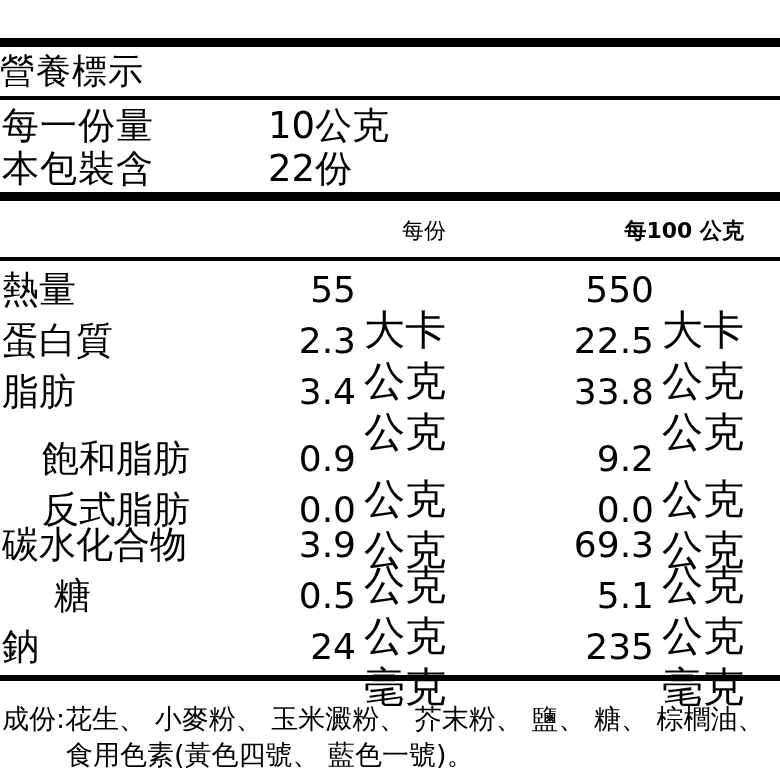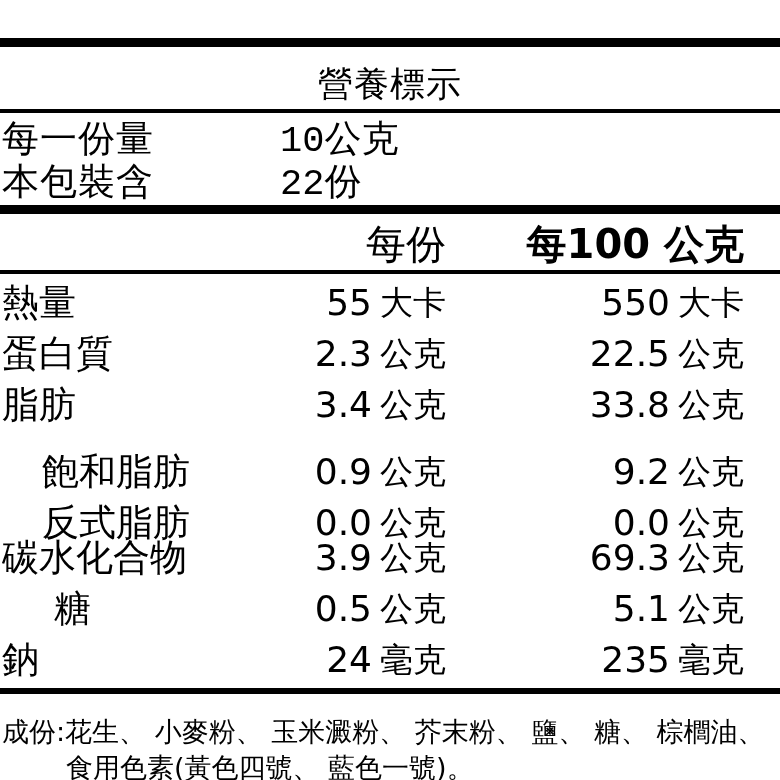--- a/index.html
+++ b/index.html
@@ -27,61 +27,58 @@
     background: #000;
     width: 100%;
   }
   .rule-top    { height: 9px; margin-top: 38px; }
   .rule-thin   { height: 4px; }
   .rule-mid    { height: 9px; }
   .rule-bottom { height: 6px; }
 
   
   .title {
-    text-align: center;
     font-size: 35px;
     line-height: 42px;
-    padding: 16px 0 4px 0;
+    padding: 3px 0 4px 0;
     letter-spacing: 1px;
   }
 
   
   .serving-rows {
     padding: 4px 0 2px 0;
   }
   .serving-row {
     display: flex;
     align-items: baseline;
     height: 43px;
-    gap: 12px;
   }
   .serving-label {
     width: 268px;
     font-size: 37px;
     line-height: 43px;
     letter-spacing: 1px;
     padding-left: 2px;
     box-sizing: border-box;
   }
   .serving-value {
     font-size: 37px;
     line-height: 43px;
-    font-family: Liberation Mono, monospace;
   }
 
   
   .col-head {
     display: flex;
     height: 52px;
     align-items: center;
     padding-top: 4px;
   }
   .col-head .spacer { width: 238px; }
   .col-head .ch {
-    font-size: 40px;
+    font-size: 22px;
     line-height: 40px;
     text-align: right;
     font-weight: normal;
   }
   .col-head .ch1 { width: 230px; padding-right: 22px; box-sizing: border-box; }
   .col-head .ch2 { width: 290px; padding-right: 14px; box-sizing: border-box; font-weight: bold; }
 
   
   .nutrients {
     padding-top: 6px;
@@ -106,23 +103,24 @@
     align-items: flex-start;
     justify-content: flex-end;
   }
   .ncell1 { width: 230px; padding-right: 22px; box-sizing: border-box; }
   .ncell2 { width: 290px; padding-right: 14px; box-sizing: border-box; }
   .num {
     font-size: 36px;
     line-height: 46px;
   }
   .unit {
-    font-size: 33px;
+    font-size: 41px;
     line-height: 46px;
     padding-left: 8px;
+    margin-top: 40px;
   }
 
   
   .ingredients {
     padding-top: 20px;
     font-size: 27px;
     line-height: 36px;
     letter-spacing: 0px;
   }
   .ing-line1 { padding-left: 2px; }

